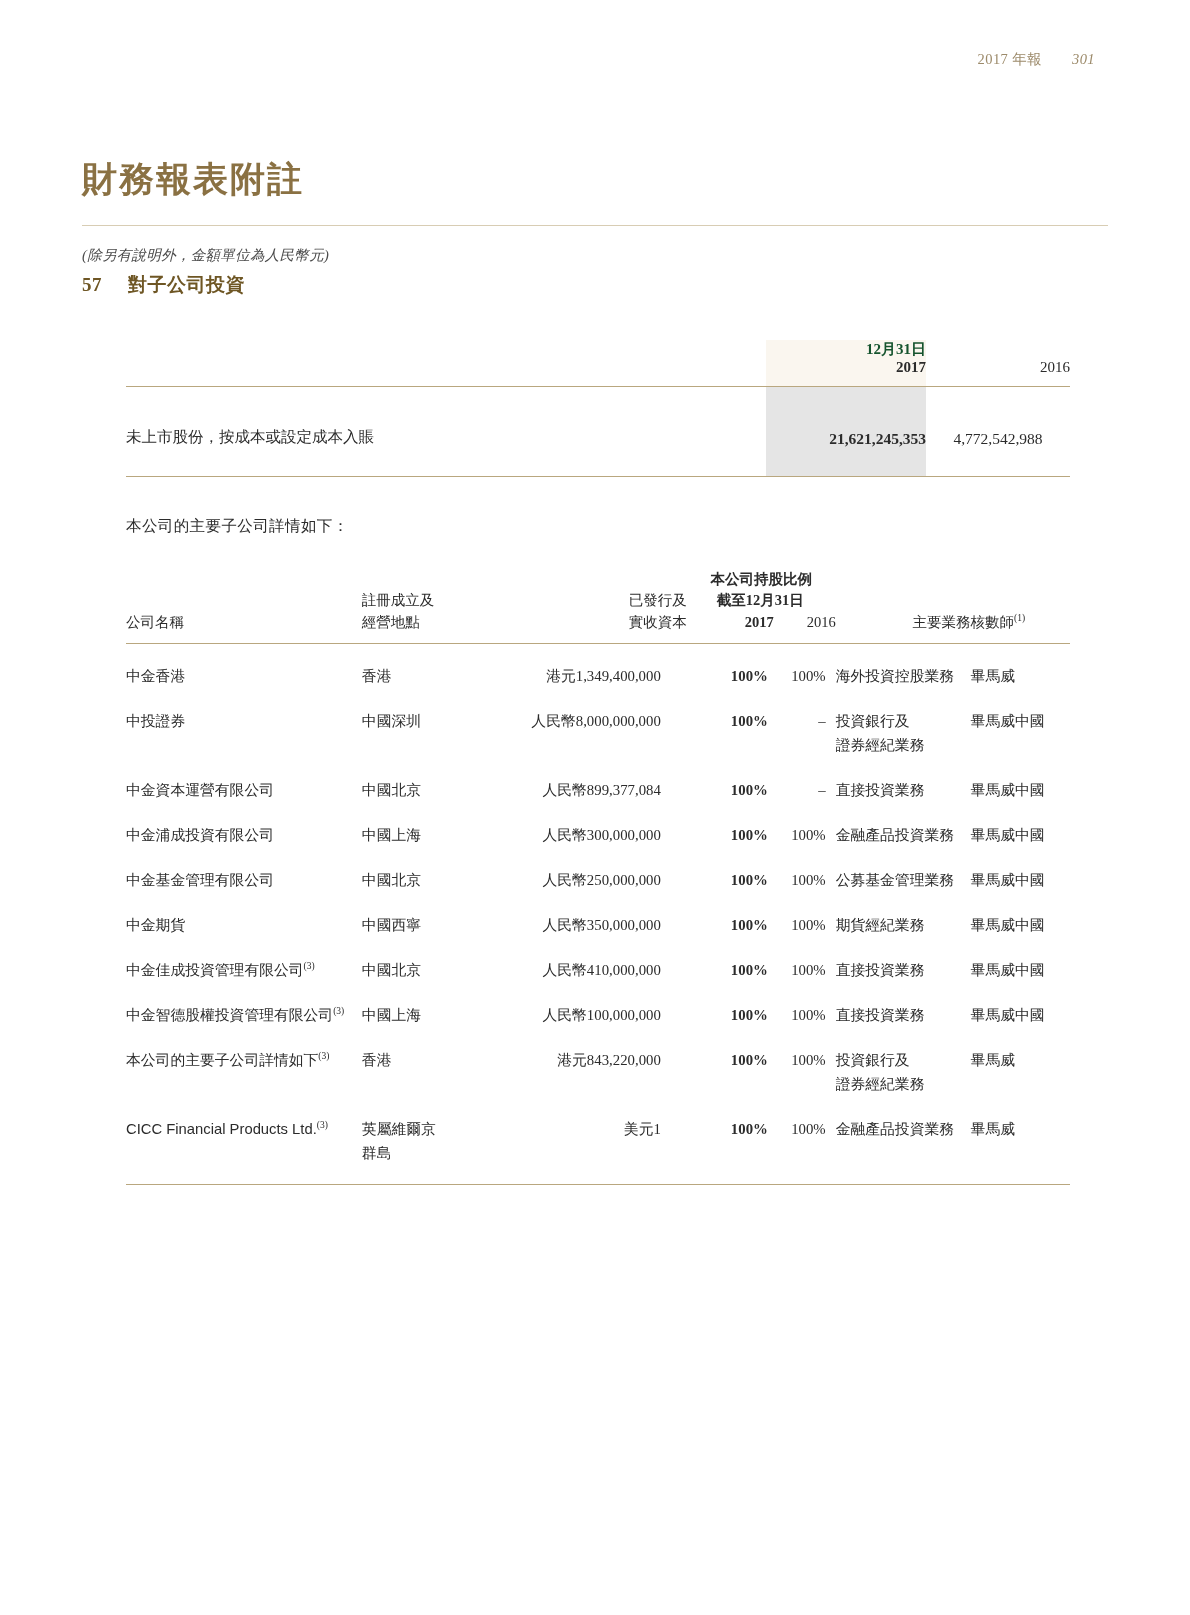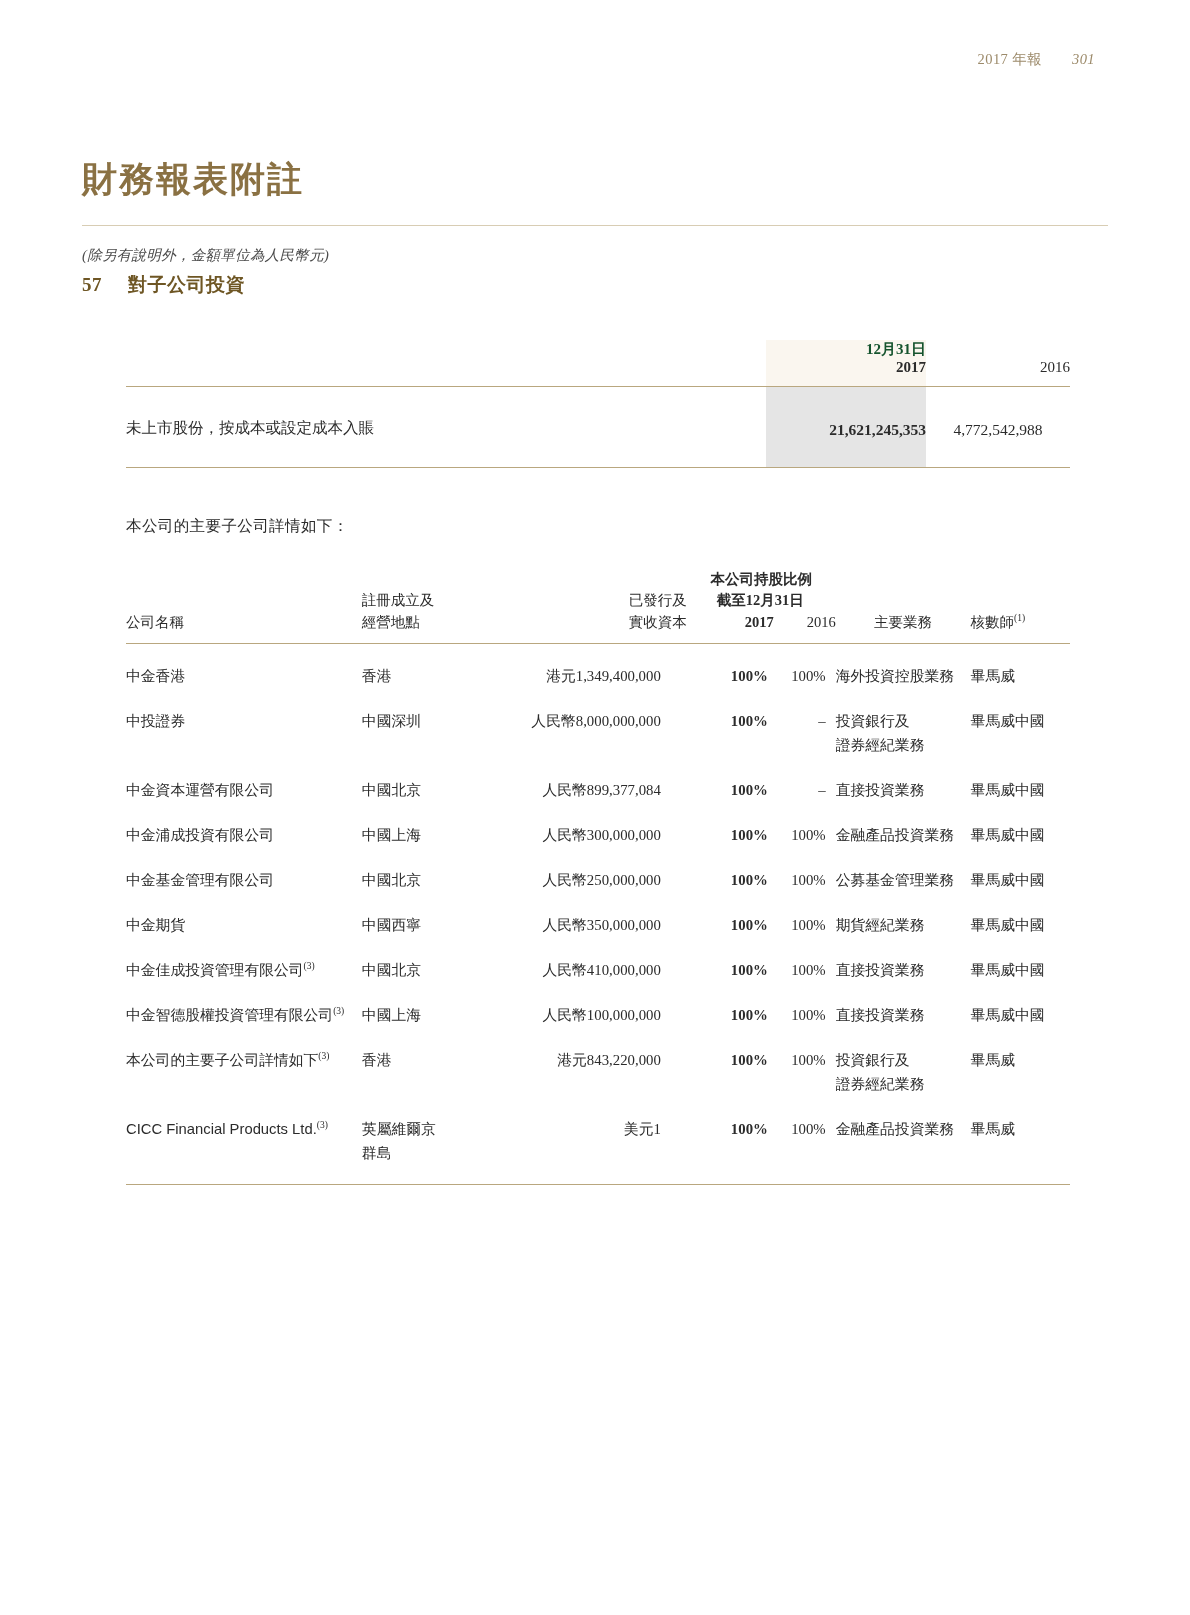--- a/index.html
+++ b/index.html
@@ -107,21 +107,21 @@
     padding-bottom: 10px;
   }
   .sum-yearrow th.c2016 { font-weight: normal; }
   .rule-top {
     border-top: 1.6px solid #b9a77f;
   }
   .rule-bottom {
     border-bottom: 1.6px solid #b9a77f;
   }
   .sum-body td {
-    padding-top: 31px;
+    padding-top: 40px;
     padding-bottom: 28px;
     font-size: 15.5px;
   }
   .sum-label { text-align: left; }
   .sum-2017 {
     text-align: right;
     font-weight: bold;
     background: #e5e5e5;
   }
   .sum-2016 { text-align: center; }
@@ -157,21 +157,21 @@
     padding-bottom: 9px;
     vertical-align: bottom;
     line-height: 1.55;
   }
   .subs-head th div.l2 { display: block; }
   .th-name   { text-align: left;  width: 258px; }
   .th-place  { text-align: left;  width: 150px; }
   .th-cap    { text-align: right; width: 200px; padding-right: 26px; }
   .th-2017   { text-align: right; width: 62px;  font-weight: bold !important; padding-right: 6px; }
   .th-2016   { text-align: right; width: 64px;  padding-right: 10px; }
-  .th-biz    { text-align: center;  width: 150px; }
+  .th-biz    { text-align: right;  width: 150px; }
   .th-aud    { text-align: left;  width: 110px; }
 
   .pct-head-group {
     text-align: center;
   }
   .subs-row td {
     padding-top: 21px;
     line-height: 1.62;
     font-size: 14.8px;
   }

